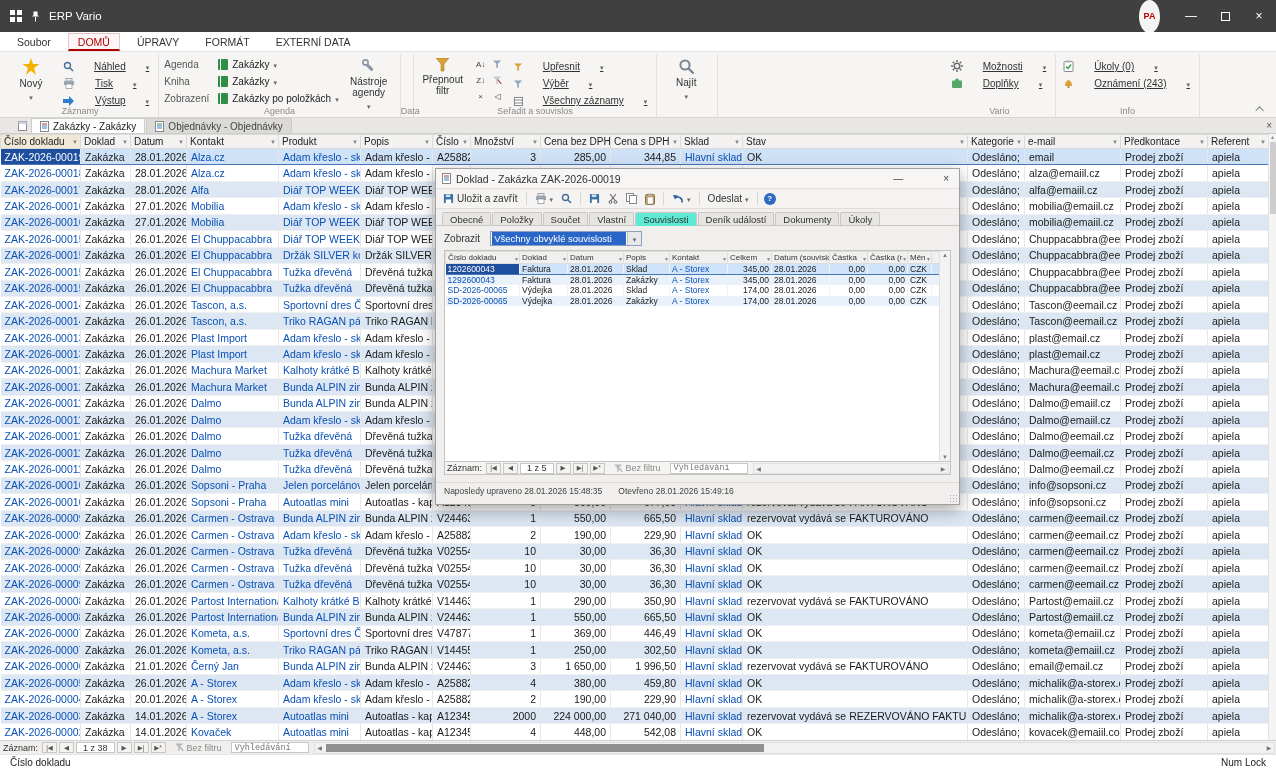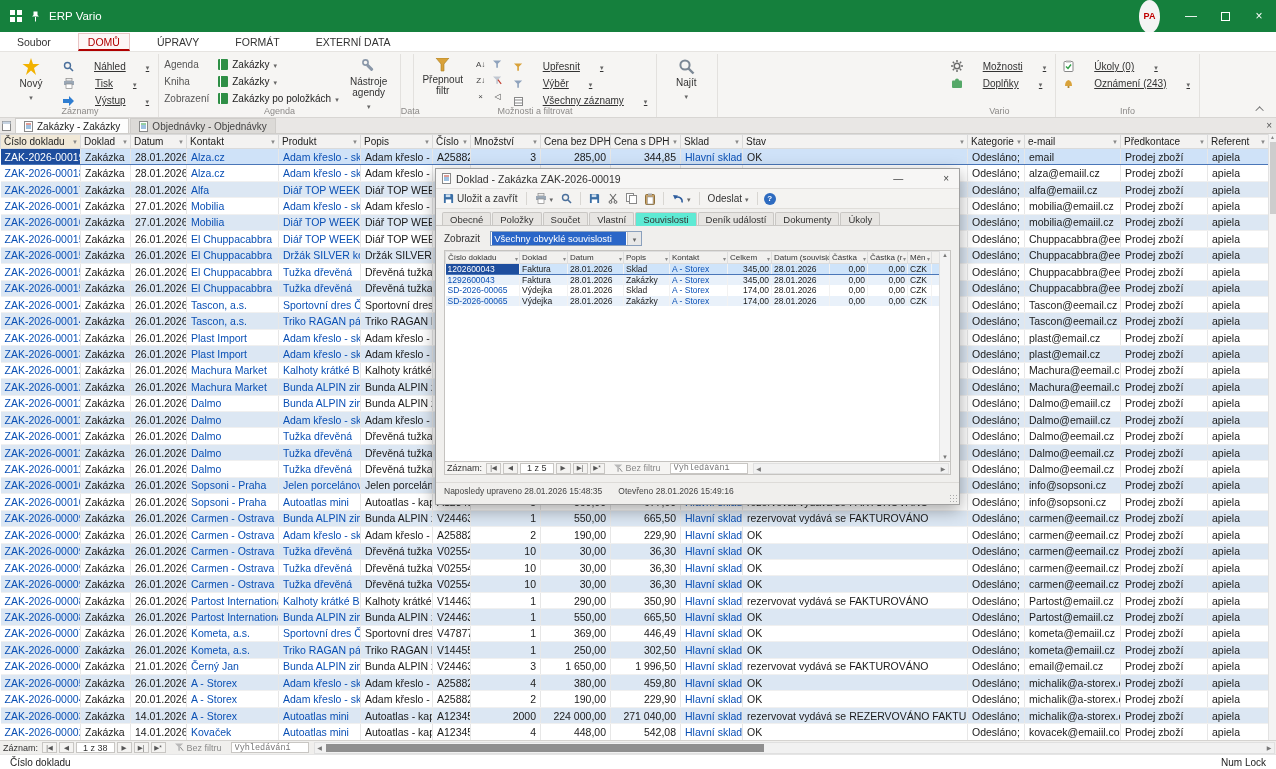--- a/index.html
+++ b/index.html
@@ -2,40 +2,40 @@
 <html><head>
 <meta charset="utf-8">
 <style>
   html,body{margin:0;padding:0;overflow:hidden;}
   body{width:1276px;height:769px;position:relative;background:#fff;
        font-family:"Liberation Sans",sans-serif;font-size:11px;color:#1a1a1a;}
   *{box-sizing:border-box;}
   svg{display:block;}
 
   
-  .titlebar{position:absolute;top:0;left:0;right:0;height:32px;background:#15803d;color:#fff;
+  .titlebar{position:absolute;top:0;left:0;right:0;height:32px;background:#404040;color:#fff;
             display:flex;align-items:center;justify-content:space-between;}
   .tb-left{display:flex;align-items:center;gap:9px;padding-left:10px;}
   .appgrid{width:12px;height:12px;position:relative;display:inline-block;}
   .appgrid::before{content:"";position:absolute;inset:0;
     background:linear-gradient(#fff,#fff) 0 0/5px 5px no-repeat,
                linear-gradient(#fff,#fff) 7px 0/5px 5px no-repeat,
                linear-gradient(#fff,#fff) 0 7px/5px 5px no-repeat,
                linear-gradient(#fff,#fff) 7px 7px/5px 5px no-repeat;}
   .tb-title{font-size:11.5px;}
   .tb-right{display:flex;align-items:center;height:32px;}
   .avatar{width:21px;height:33px;border-radius:50%;background:#f4f4f4;color:#c00000;
           font-size:9px;font-weight:bold;display:flex;align-items:center;justify-content:center;margin-right:14px;}
   .wbtn{width:34px;height:32px;display:flex;align-items:center;justify-content:center;
         color:#fff;font-size:12px;cursor:default;}
   .maxsq{width:9px;height:9px;border:1px solid #fff;display:inline-block;}
 
   
   .menubar{position:absolute;top:32px;left:0;right:0;height:20px;background:#ffffff;
-           border-bottom:1px solid #e6e4e1;display:flex;align-items:center;padding-left:8px;gap:18px;text-align:center;}
+           border-bottom:1px solid #e6e4e1;display:flex;align-items:center;padding-left:8px;gap:8px;text-align:center;}
   .menuitem{padding:2px 9px;font-size:10.5px;color:#333;white-space:nowrap;}
   .menuitem.active{color:#b00000;border:1px solid #e9c6c6;background:#fdf6f6;border-bottom:2px solid #b00000;padding-bottom:1px;}
 
   
   .ribbon{position:absolute;top:52px;left:0;right:0;height:66px;background:#f6f5f3;
           border-bottom:1px solid #d8d6d3;display:flex;align-items:stretch;padding:2px 4px 0 2px;}
   .rgroup{position:relative;border-right:1px solid #e3e1de;padding:1px 7px 13px 5px;display:flex;gap:6px;align-items:flex-start;}
   .rgroup.noborder{border-right:none;}
   .gcaption{position:absolute;bottom:1px;left:0;right:0;text-align:center;font-size:9px;color:#8c8a88;white-space:nowrap;}
   .bigbtn{width:48px;display:flex;flex-direction:column;align-items:center;gap:2px;padding:3px 1px 1px;
@@ -55,21 +55,21 @@
   .spin{border:1px solid #cfcdc9;background:#fff;padding:0 2px;height:14px;display:flex;align-items:center;gap:3px;width:44px;justify-content:space-between;}
   .spinarrows{display:flex;flex-direction:column;font-size:5px;color:#666;line-height:4px;}
   .sortgrid{display:grid;grid-template-columns:16px 16px;grid-auto-rows:15px;gap:1px;padding-top:2px;}
   .mbtn{display:flex;align-items:center;justify-content:center;font-size:8px;color:#444;border:1px solid transparent;}
   .spacer{flex:1;}
   .collapse{position:absolute;right:8px;bottom:3px;width:14px;height:10px;display:flex;align-items:center;justify-content:center;}
   .chev{width:6px;height:6px;border-left:1px solid #777;border-top:1px solid #777;transform:rotate(45deg) translateY(2px);}
 
   
   .tabrow{position:absolute;top:118px;left:0;right:0;height:16px;background:#e9e7e5;
-          border-bottom:1px solid #cfcdca;display:flex;align-items:flex-end;padding-left:0;}
+          border-bottom:1px solid #cfcdca;display:flex;align-items:flex-end;padding-left:16px;}
   .winicon{margin:0 4px 2px 2px;}
   .dtab{display:flex;align-items:center;gap:4px;font-size:10px;color:#444;background:#dcdad7;
         border:1px solid #cfcdca;border-bottom:none;padding:1px 8px;height:15px;margin-right:1px;}
   .dtab.active{background:#fdfdfd;color:#222;}
   .tabclose{margin-left:auto;margin-right:4px;font-size:10px;color:#555;align-self:center;}
 
   
   .grid-area{position:absolute;top:134px;left:0;width:1276px;height:606px;background:#fff;overflow:hidden;}
   table.grid{border-collapse:collapse;table-layout:fixed;width:1268px;}
   table.grid th{height:14px;background:#f3f2f1;border:1px solid #dadada;font-weight:normal;font-size:10px;
@@ -315,21 +315,21 @@
             <svg width="9" height="9" viewBox="0 0 9 9">
               <rect x="0.5" y="0.5" width="8" height="8" fill="#fff" stroke="#888"></rect>
               <line x1="0.5" y1="3" x2="8.5" y2="3" stroke="#888"></line>
               <line x1="0.5" y1="6" x2="8.5" y2="6" stroke="#888"></line>
             </svg>
           </span>
         <span>Všechny záznamy</span>
         <span class="caret"></span>
       </div>
     </div>
-    <div class="gcaption">Možnosti a filtrovat</div>
+    <div class="gcaption">Seřadit a souvislos</div>
   </div>
 
   <div class="rgroup noborder" style="border-right:1px solid #e3e1de;">
     <div class="bigbtn">
       <span>
         <svg width="17" height="17" viewBox="0 0 17 17">
             <circle cx="7" cy="7" r="4.6" fill="none" stroke="#7b8794" stroke-width="2"></circle>
             <line x1="10.5" y1="10.5" x2="15.5" y2="15.5" stroke="#7b8794" stroke-width="2.4"></line>
           </svg>
       </span>

